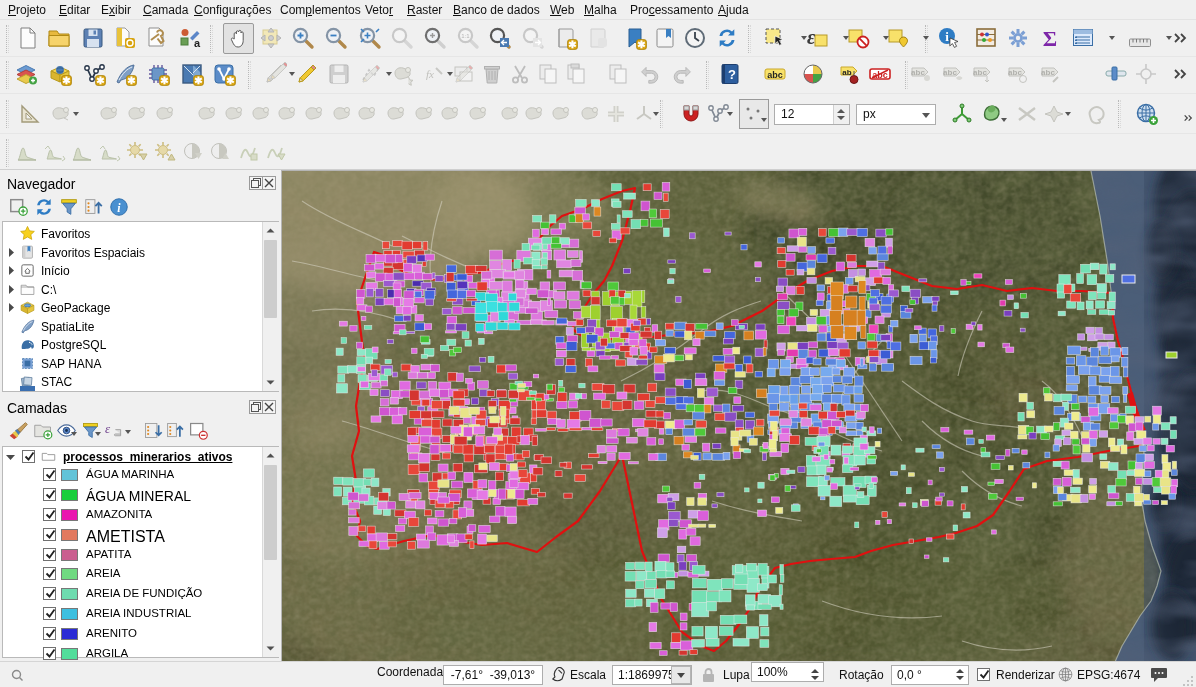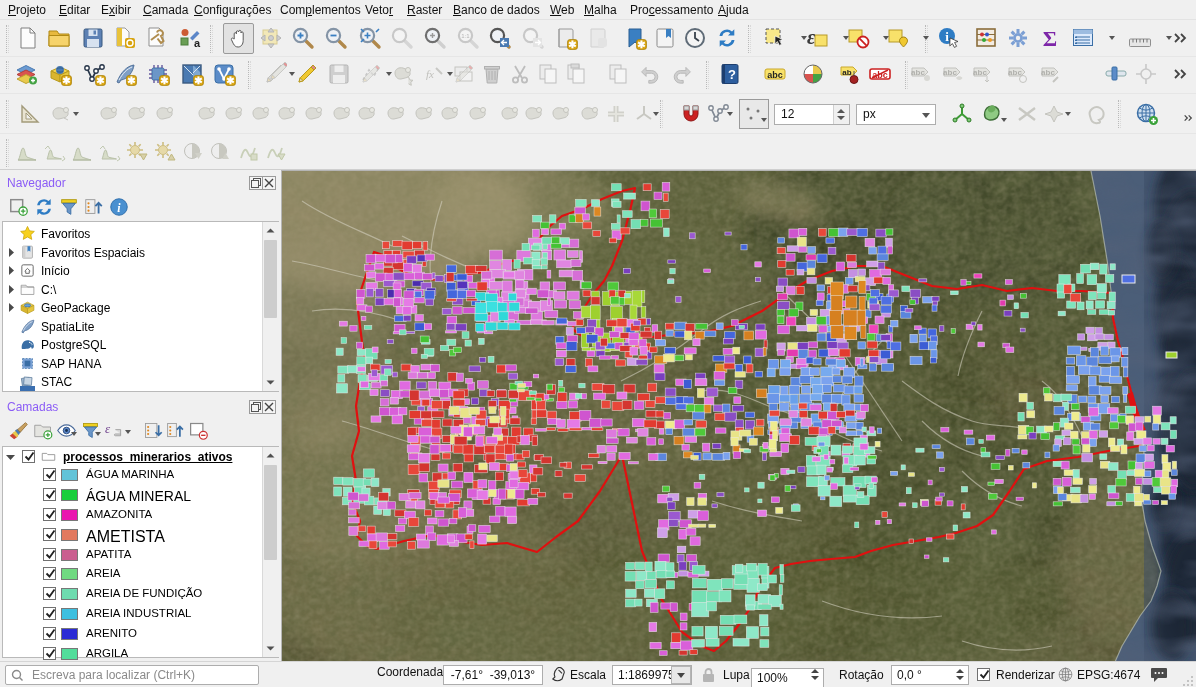--- a/index.html
+++ b/index.html
@@ -1,21 +1,21 @@
 <!DOCTYPE html>
 <html><head><meta charset="utf-8"><title>QGIS</title><style>
 *{margin:0;padding:0;box-sizing:border-box}
 html,body{width:1196px;height:687px;overflow:hidden;font-family:"Liberation Sans",sans-serif;background:#f0f0f0;position:relative}
 .ic{position:absolute}
 #menubar{position:absolute;left:0;top:0;width:1196px;height:20px;background:#f0f0f0;border-bottom:1px solid #e3e3e3;font-size:12px;color:#111}
 #menubar span{position:absolute;top:3px}
 .tb{position:absolute;left:0;width:1196px;background:#f0f0f0}
 .sep{position:absolute;width:3px;border-left:1px dotted #b9b9b9;border-right:1px dotted #d9d9d9}
 #panelL{position:absolute;left:0;top:170px;width:281px;height:491px;background:#f0f0f0}
-.ptitle{position:absolute;font-size:12px;color:#8b5cf6}
+.ptitle{position:absolute;font-size:14px;color:#000000}
 .pbtn{position:absolute;width:14px;height:14px;border:1px solid #9a9a9a;background:#f4f4f4}
 .tree{position:absolute;background:#fff;border:1px solid #b9b9b9}
 .titem{position:absolute;font-size:12px;color:#000;white-space:nowrap}
 .sbar{position:absolute;width:17px;background:#f0f0f0;border-left:1px solid #d9d9d9}
 .sthumb{position:absolute;width:13px;left:1px;background:#cdcdcd;border-radius:1px}
 #statusbar{position:absolute;left:0;top:661px;width:1196px;height:26px;background:#f0f0f0;border-top:1px solid #d5d5d5;font-size:12px;color:#111}
 .sb-box{position:absolute;background:#fff;border:1px solid #adadad;font-size:12px;color:#111}
 .swatch{position:absolute;width:17px;height:12px;border:1px solid #777}
 #mapc{position:absolute;left:281px;top:170px;width:915px;height:491px;overflow:hidden;border-top:1px solid #b5b5b5;border-left:1px solid #b5b5b5}
 .spinarr{position:absolute;width:16px;background:#f0f0f0;border-left:1px solid #d0d0d0}
@@ -2679,21 +2679,20 @@
         <rect x="605.2" y="348.5" width="4.3" height="4.2" fill="#e06ae0"></rect>
         <rect x="644.4" y="366.8" width="5.6" height="3.5" fill="#d95fd9"></rect>
         <rect x="671.1" y="354.0" width="4.5" height="5.7" fill="#7fe4bc"></rect>
         <rect x="617.1" y="331.9" width="6.7" height="3.1" fill="#e57ae5"></rect>
         <rect x="639.6" y="329.6" width="7.0" height="5.8" fill="#cf55cf"></rect>
       </g>
       <rect x="840" y="104" width="13" height="8" fill="#4f6fe2" stroke="#ebebeb"></rect>
       <rect x="884" y="181" width="11" height="6" fill="#9ed02e" stroke="#ebebeb"></rect>
     </svg></div>
 <div id="statusbar">
-    <div class="sb-box" style="left:5px;top:3px;width:254px;height:20px;border-radius:2px;color:#8a8a8a;padding:2px 0 0 26px">Escreva para localizar (Ctrl+K)</div>
     <svg class="ic" style="left:11px;top:7px" width="13" height="13" viewBox="0 0 13 13">
       <circle cx="5.5" cy="5.5" r="4" fill="none" stroke="#8a8a8a" stroke-width="1.4"></circle>
       <path d="M8.5 8.5l3 3" stroke="#8a8a8a" stroke-width="1.4"></path>
     </svg>
     <span style="position:absolute;left:377px;top:3px">Coordenada</span>
     <div class="sb-box" style="left:443px;top:3px;width:100px;height:20px;text-align:center;padding-top:2px">-7,61°&nbsp; -39,013°</div>
     <svg class="ic" style="left:550px;top:5px" width="17" height="17" viewBox="0 0 24 24">
       <path d="M10 2C6 6 5 10 7 14l-3 3c4 3 9 3 13 0l3-9c1-4-6-10-10-6z" fill="none" stroke="#333" stroke-width="1.6"></path>
       <path d="M12 4l5 5" stroke="#333" stroke-width="1.6"></path>
     </svg>
@@ -2701,21 +2700,21 @@
     <div class="sb-box" style="left:612px;top:3px;width:80px;height:20px;padding:2px 0 0 5px">1:1869975</div>
     <div style="position:absolute;left:671px;top:4px;width:20px;height:18px;background:#e8e8e8;border:1px solid #b5b5b5"></div>
     <svg class="ic" style="left:676px;top:10px" width="10" height="8" viewBox="0 0 10 8">
       <path d="M1 1h8L5 6z" fill="#444"></path>
     </svg>
     <svg class="ic" style="left:701px;top:5px" width="15" height="16" viewBox="0 0 15 16">
       <rect x="2" y="7" width="11" height="8" rx="1" fill="#b5b5b5"></rect>
       <path d="M4.5 7V5a3 3 0 0 1 6 0v2" fill="none" stroke="#b5b5b5" stroke-width="1.8"></path>
     </svg>
     <span style="position:absolute;left:723px;top:6px">Lupa</span>
-    <div class="sb-box" style="left:751px;top:6px;width:73px;height:20px;padding:2px 0 0 5px">100%</div>
+    <div class="sb-box" style="left:751px;top:0;width:73px;height:20px;padding:2px 0 0 5px">100%</div>
     <svg class="ic" style="left:808px;top:4px" width="14" height="18" viewBox="0 0 14 18">
       <path d="M3 7l4-4 4 4z" fill="#444"></path>
       <path d="M3 10l4 4 4-4z" fill="#444"></path>
     </svg>
     <span style="position:absolute;left:839px;top:6px">Rotação</span>
     <div class="sb-box" style="left:891px;top:3px;width:78px;height:20px;padding:2px 0 0 5px">0,0 °</div>
     <svg class="ic" style="left:953px;top:4px" width="14" height="18" viewBox="0 0 14 18">
       <path d="M3 7l4-4 4 4z" fill="#444"></path>
       <path d="M3 10l4 4 4-4z" fill="#444"></path>
     </svg>

